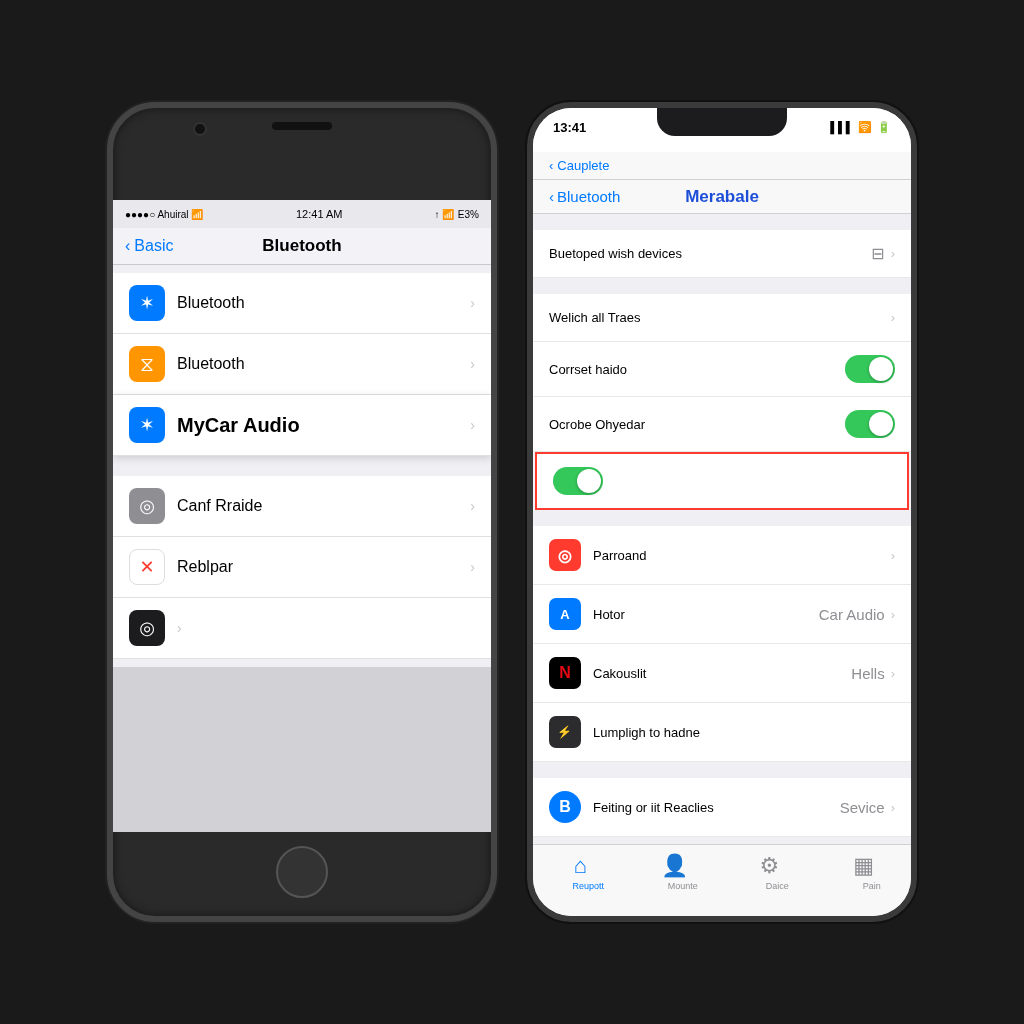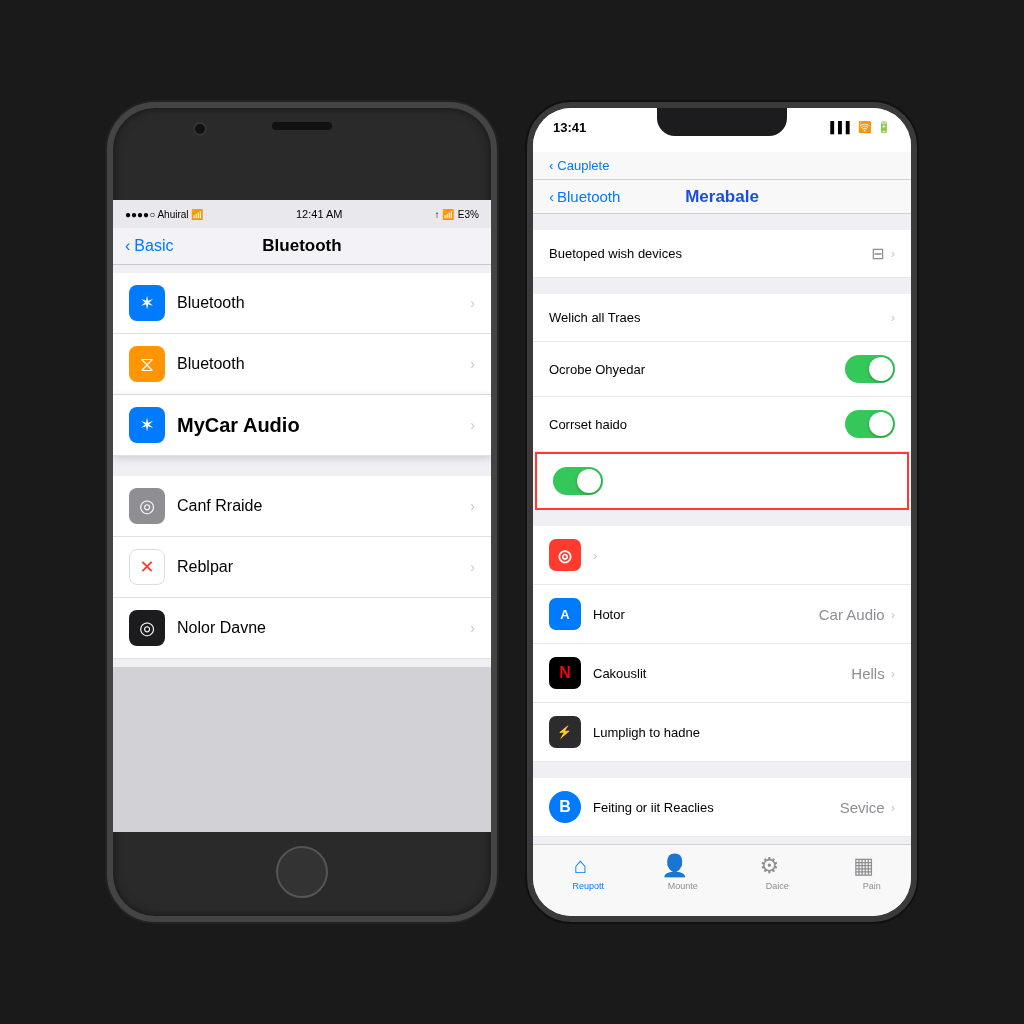--- a/index.html
+++ b/index.html
@@ -390,21 +390,20 @@
       </div>
 
       <div class="settings-row">
         <div class="settings-row-icon" style="background:#fff; border:1px solid #ddd; color:#ff3b30; font-size:18px;">✕</div>
         <span class="settings-row-label">Reblpar</span>
         <span class="chevron">›</span>
       </div>
 
       <div class="settings-row">
         <div class="settings-row-icon icon-black">◎</div>
-        <span class="settings-row-label">Nolor Davne</span>
         <span class="chevron">›</span>
       </div>
     </div>
   </div>
   <div class="home-button"></div>
 </div>
 
 <div class="phone-right">
   <div class="notch"></div>
   <div class="screen">
@@ -439,34 +438,35 @@
         <span style="margin-right:6px; color:#8e8e93;">⊟</span>
         <span class="right-chevron">›</span>
       </div>
 
       <div class="right-section-gap"></div>
       <div class="right-row">
         <span class="right-row-label">Welich all Traes</span>
         <span class="right-chevron">›</span>
       </div>
       <div class="right-row">
+        <span class="right-row-label">Corrset haido</span>
+        <div class="toggle"></div>
+      </div>
+      <div class="right-row">
         <span class="right-row-label">Ocrobe Ohyedar</span>
         <div class="toggle"></div>
       </div>
-      <div class="right-row">
-        <span class="right-row-label">Corrset haido</span>
-        <div class="toggle"></div>
-      </div>
       <div class="right-row red-border">
         <div class="toggle"></div>
       </div>
 
       <div class="right-section-gap"></div>
       <div class="right-row">
         <div class="app-icon-right icon-red-bg">◎</div>
+        <span class="right-row-label">Parroand</span>
         <span class="right-chevron">›</span>
       </div>
       <div class="right-row">
         <div class="app-icon-right icon-blue-bg" style="font-size:13px;">A</div>
         <span class="right-row-label">Hotor</span>
         <span class="right-row-value">Car Audio</span>
         <span class="right-chevron">›</span>
       </div>
       <div class="right-row">
         <div class="app-icon-right icon-netflix">N</div>

